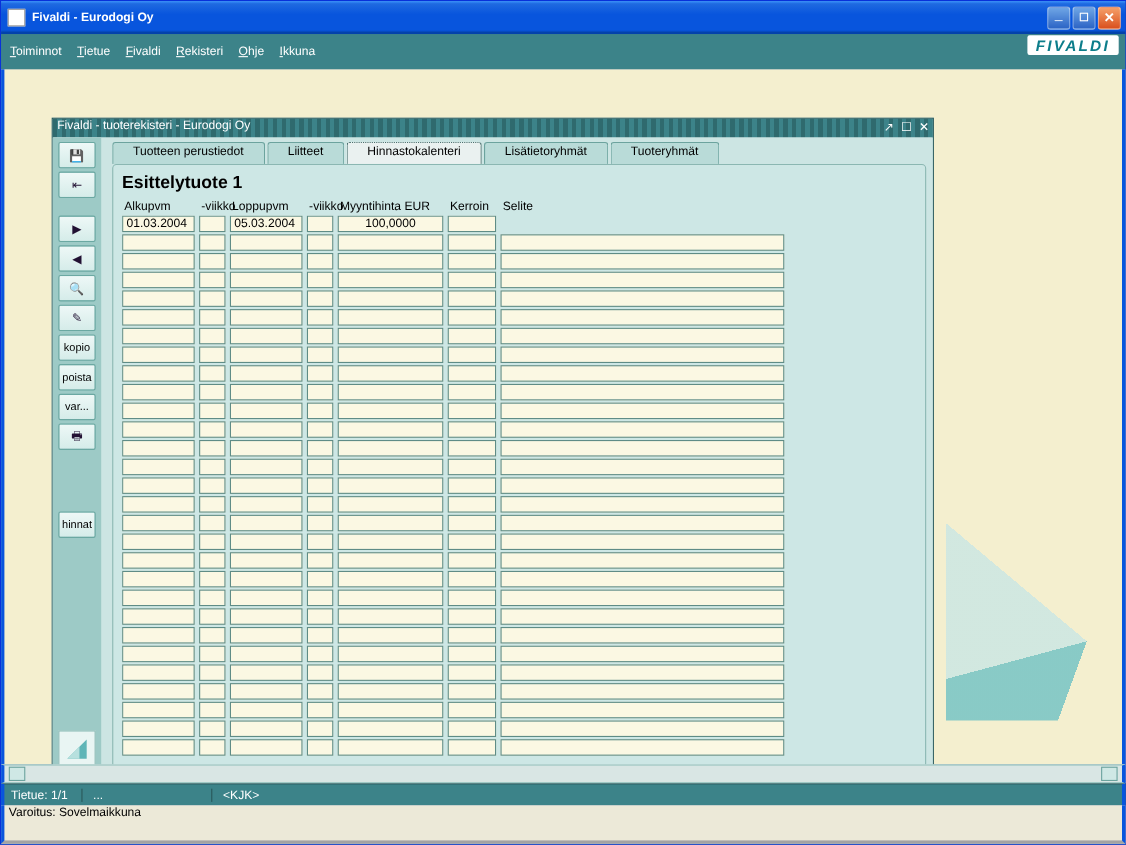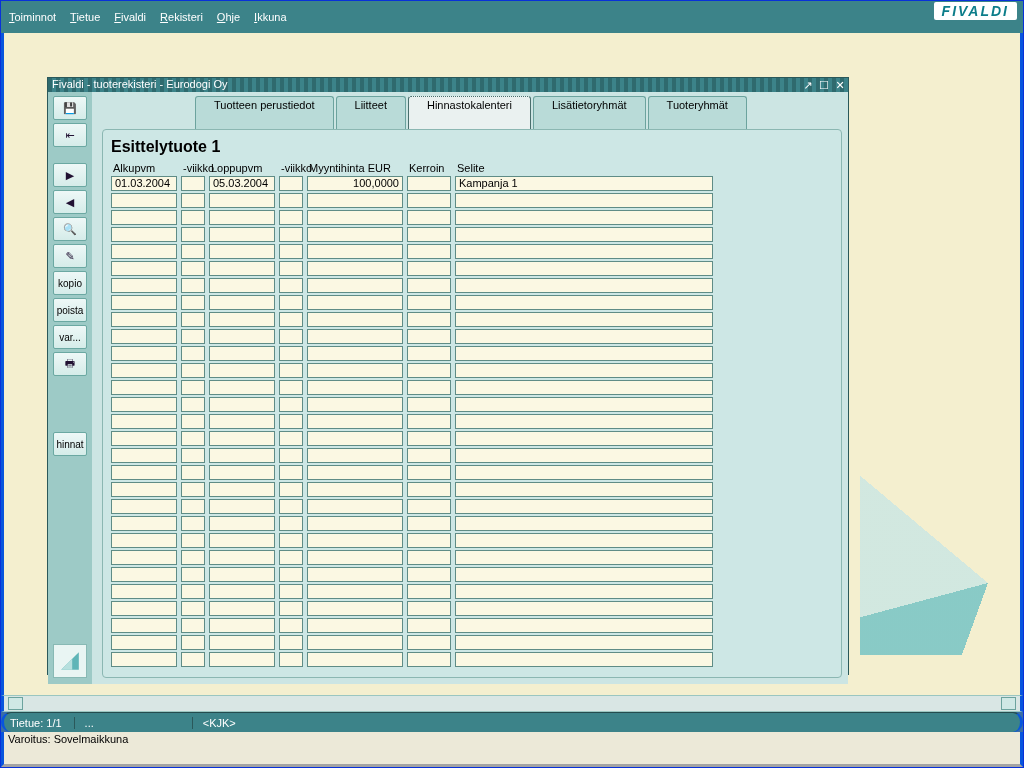--- a/index.html
+++ b/index.html
@@ -40,43 +40,51 @@
   .sidebar { width:44px; background:#9dcac6; display:flex; flex-direction:column; align-items:center; padding-top:4px; gap:3px;}
   .tb { width:34px; height:24px; background:linear-gradient(#eef8f7,#d5ece9); border:1px solid #6ba8a2; border-radius:2px; display:flex; align-items:center; justify-content:center; font-size:10px; color:#213; cursor:pointer;}
   .tb.text { font-size:10px; color:#000;}
   .tb.spacer-gap { background:transparent; border:none; height:50px; cursor:default;}
   .tb.spacer-small { background:transparent; border:none; height:10px; cursor:default;}
   .logo-corner { margin-top:auto; margin-bottom:6px; width:34px; height:34px; background:#e9f5f3; border:1px solid #88b9b4; display:flex; align-items:center; justify-content:center;}
   .logo-corner svg { width:22px; height:22px;}
 
   
   .content { flex:1; padding:4px 6px 6px 0; display:flex; flex-direction:column;}
-  .tabs { display:flex; height:33px; margin-left:10px;justify-content:center;}
+  .tabs { display:flex; height:20px; margin-left:10px;}
   .tab { padding:2px 18px; background:#b9dbd8; border:1px solid #6ca39e; border-bottom:none; margin-right:2px; font-size:11px; color:#000; border-top-left-radius:3px; border-top-right-radius:3px; cursor:pointer;}
   .tab.active { background:#eaf1f0; border-color:#496f6d; border-style:dotted solid none solid;}
   .panel { flex:1; background:#cde7e5; border:1px solid #8bb7b2; margin-left:10px; border-radius:4px; padding:8px; display:flex; flex-direction:column;}
   .panel h3 { font-size:16px; font-weight:bold; margin-bottom:6px;}
   .grid-headers, .grid-row { display:grid; grid-template-columns: 66px 24px 66px 24px 96px 44px 258px; gap:4px; margin-bottom:2px;}
   .grid-headers div { font-size:11px; color:#000; padding-left:2px; white-space:nowrap;}
   .cell { height:15px; background:#fbf8e3; border:1px solid #5f8c86; font-size:11px; padding:0 3px; line-height:13px; overflow:hidden;}
-  .cell.num { text-align:right;}
+  .cell.num { text-align:center;}
   .scrollport { flex:1; overflow:hidden;}
 
   
-  .status-outer { height:20px; background:#3c8389; border-top:1px solid #244b4e; color:#fff; display:flex; align-items:center; font-size:11px; padding:0 6px; gap:12px; border-left:3px solid #0855dd; border-right:3px solid #0855dd;border-radius:10px;}
+  .status-outer { height:20px; background:#3c8389; border-top:1px solid #244b4e; color:#fff; display:flex; align-items:center; font-size:11px; padding:0 6px; gap:12px; border-left:3px solid #0855dd; border-right:3px solid #0855dd;}
   .status-outer .cell-status{ border-left:1px solid #2a585a; padding:0 10px;}
   .status-row2 { height:35px; background:#ece9d8; color:#000; font-size:11px; padding:1px 4px; border-left:3px solid #0855dd; border-right:3px solid #0855dd; border-bottom:3px solid #a3a3a3;}
   .scroll-stub { height:17px; background:#d9e6e4; border-top:1px solid #9ac6c1; border-bottom:1px solid #9ac6c1; margin: 0 0 0 0; border-left:3px solid #0855dd; border-right:3px solid #0855dd; position:relative;}
   .scroll-stub .thumb-l{position:absolute; left:4px; top:1px; width:15px; height:13px; background:#cfe8e5; border:1px solid #6ca39e;}
   .scroll-stub .thumb-r{position:absolute; right:4px; top:1px; width:15px; height:13px; background:#cfe8e5; border:1px solid #6ca39e;}
 </style>
 </head>
 <body>
 
 <div class="xp-window">
+  <div class="xp-titlebar">
+    <span class="title-icon">▣</span>
+    <span>Fivaldi - Eurodogi Oy</span>
+    <span class="spacer"></span>
+    <span class="xp-btn xp-min"></span>
+    <span class="xp-btn xp-max"></span>
+    <span class="xp-btn xp-close"></span>
+  </div>
 
   <div class="menubar">
     <span><u>T</u>oiminnot</span>
     <span><u>T</u>ietue</span>
     <span><u>F</u>ivaldi</span>
     <span><u>R</u>ekisteri</span>
     <span><u>O</u>hje</span>
     <span><u>I</u>kkuna</span>
     <span class="brand">FIVALDI</span>
   </div>
@@ -149,21 +157,20 @@
               <div>Selite</div>
             </div>
             <div class="scrollport" id="rows">
                 <div class="grid-row">
                   <div class="cell ">01.03.2004</div>
                   <div class="cell "></div>
                   <div class="cell ">05.03.2004</div>
                   <div class="cell "></div>
                   <div class="cell num">100,0000</div>
                   <div class="cell num"></div>
-                  <div class="cell ">Kampanja 1</div>
                 </div>
                 <div class="grid-row">
                   <div class="cell "></div>
                   <div class="cell "></div>
                   <div class="cell "></div>
                   <div class="cell "></div>
                   <div class="cell num"></div>
                   <div class="cell num"></div>
                   <div class="cell "></div>
                 </div>

